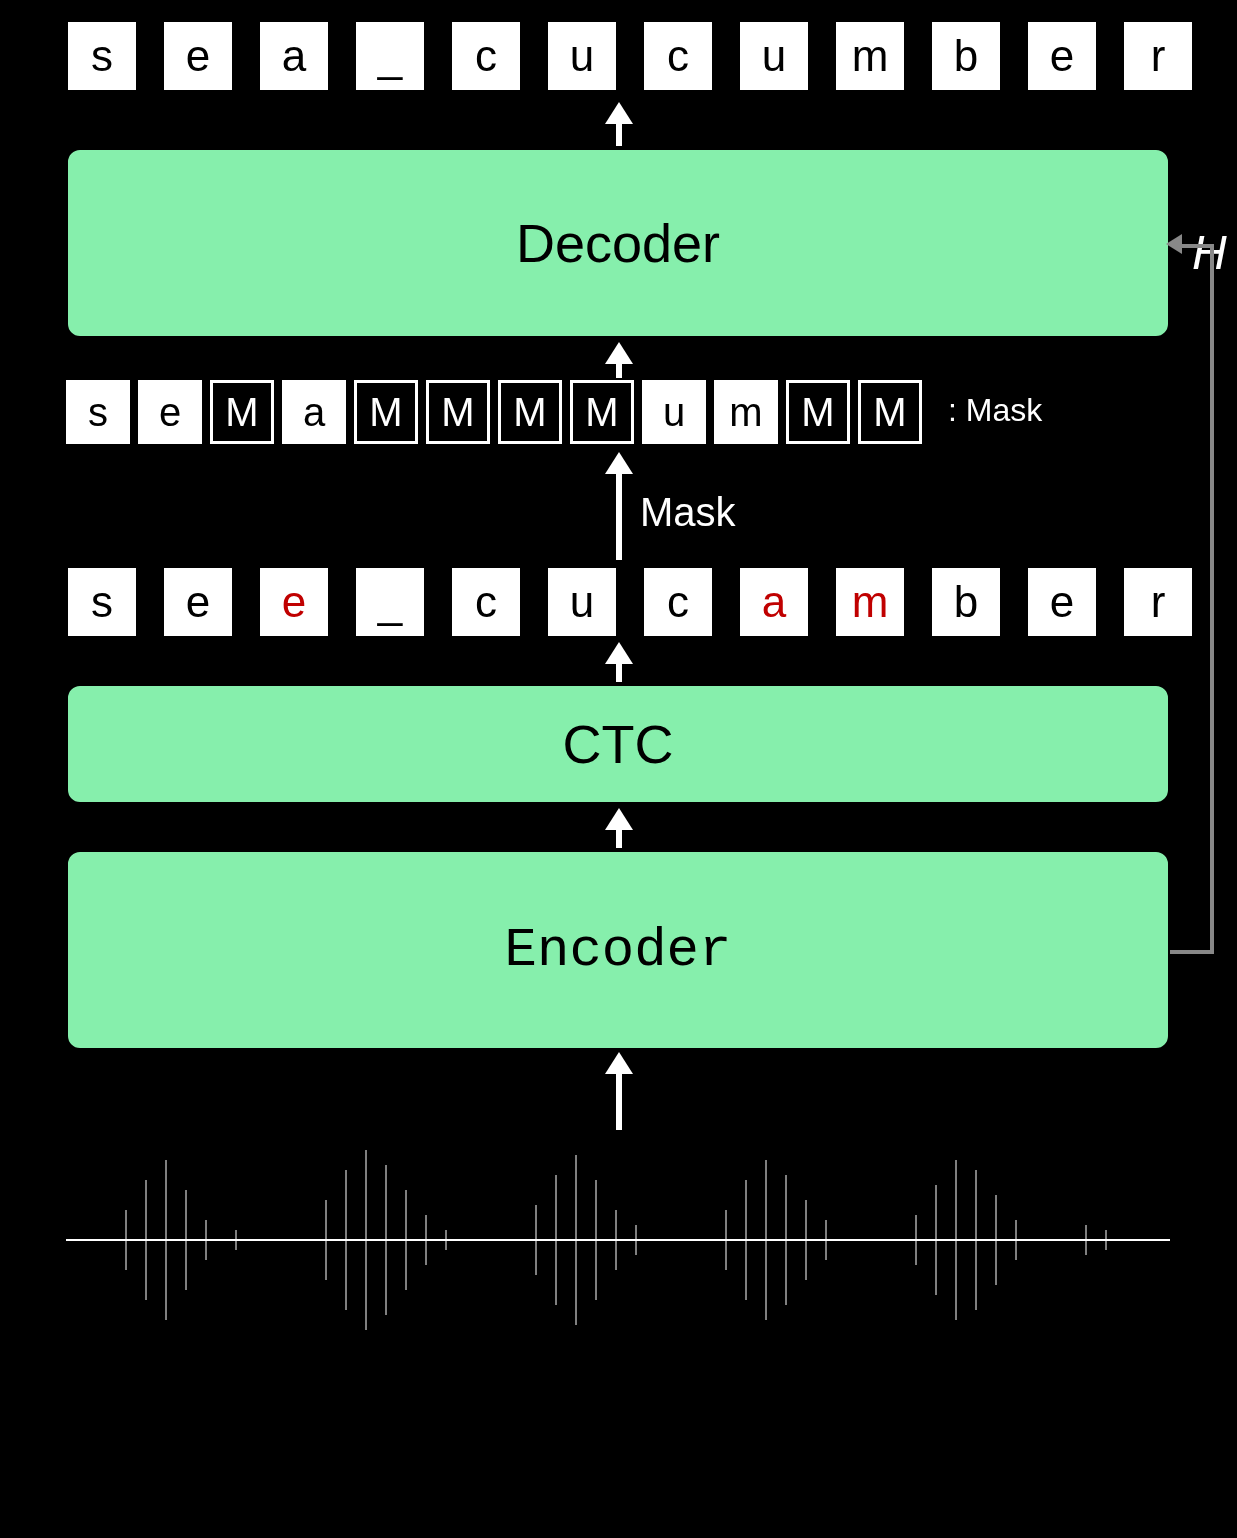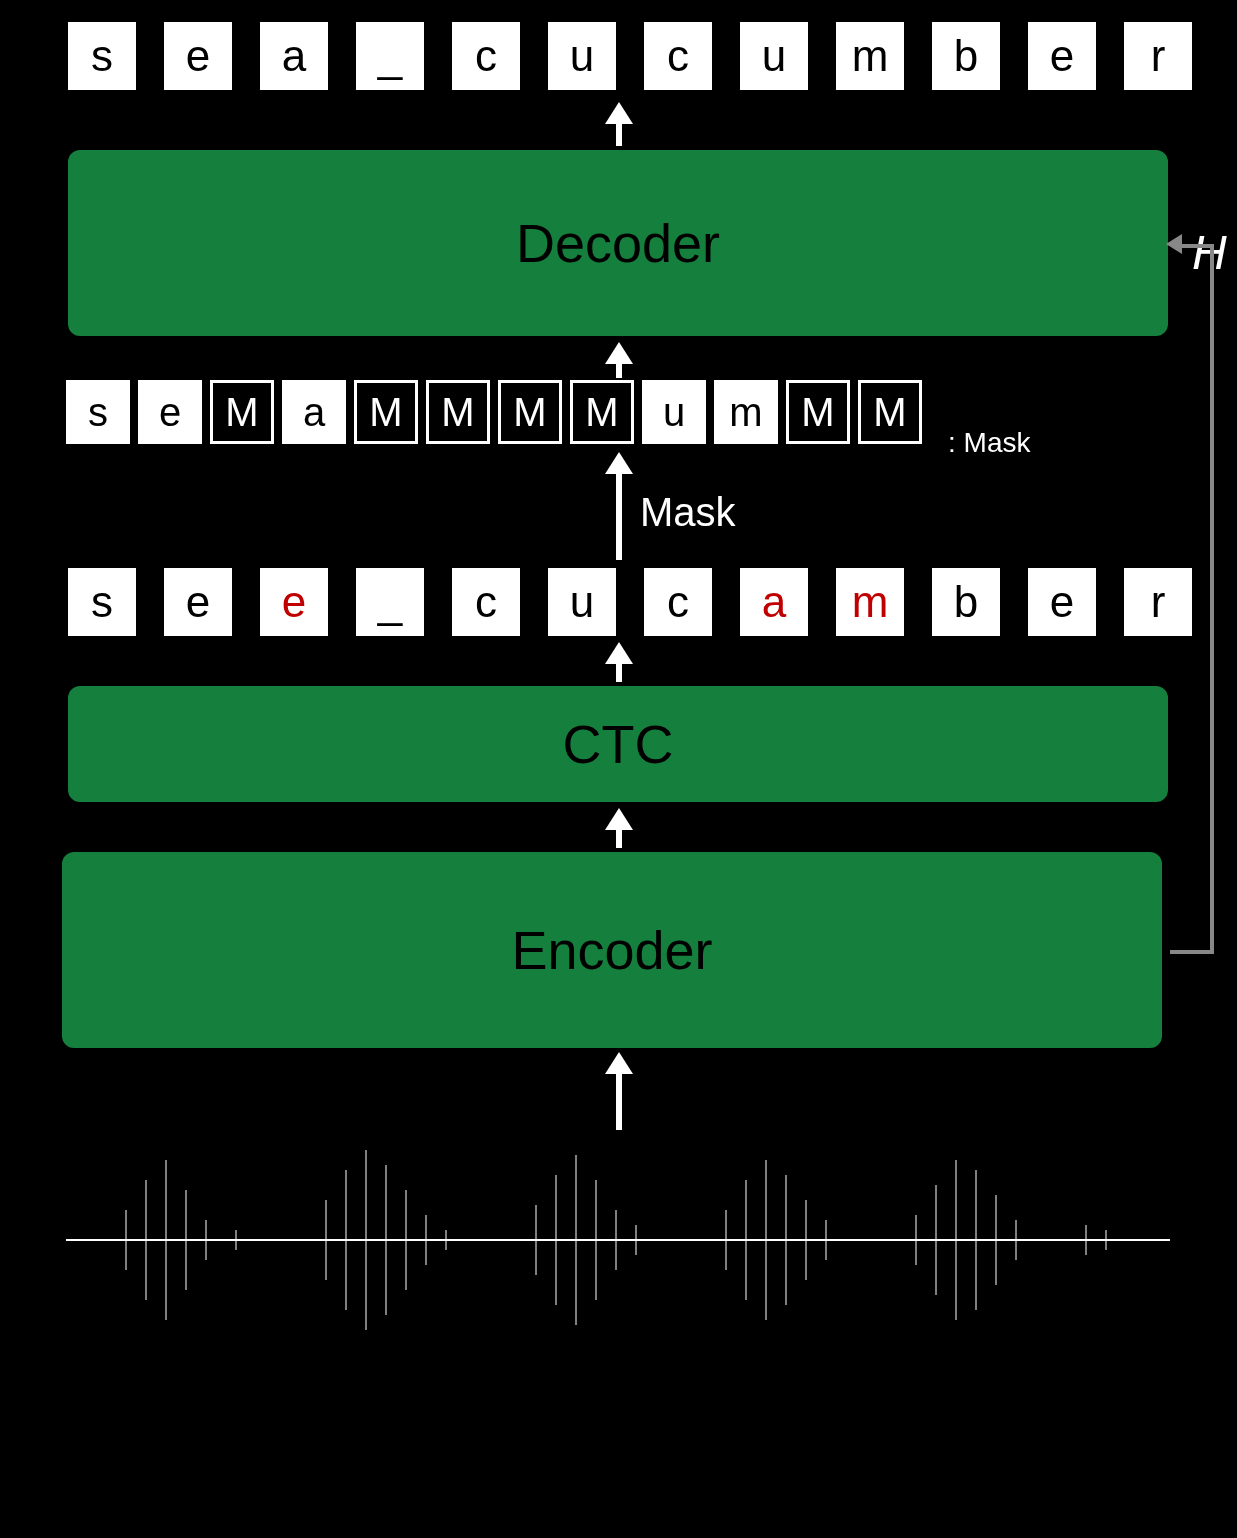--- a/index.html
+++ b/index.html
@@ -36,21 +36,21 @@
     width: 64px;
     height: 64px;
     display: flex;
     align-items: center;
     justify-content: center;
     font-size: 40px;
   }
 
   .module-box {
     position: absolute;
-    background: #15803d;
+    background: #86efac;
     border: 2px solid #000;
     border-radius: 14px;
     display: flex;
     align-items: center;
     justify-content: center;
     font-size: 54px;
   }
   .arrow-line {
     position: absolute;
     background: #fff;
@@ -111,21 +111,21 @@
   <div class="token-small">a</div>
   <div class="token-small mask" style="background:#000;color:#fff;border-color:#fff;">M</div>
   <div class="token-small mask" style="background:#000;color:#fff;border-color:#fff;">M</div>
   <div class="token-small mask" style="background:#000;color:#fff;border-color:#fff;">M</div>
   <div class="token-small mask" style="background:#000;color:#fff;border-color:#fff;">M</div>
   <div class="token-small">u</div>
   <div class="token-small">m</div>
   <div class="token-small mask" style="background:#000;color:#fff;border-color:#fff;">M</div>
   <div class="token-small mask" style="background:#000;color:#fff;border-color:#fff;">M</div>
 </div>
-<div class="label-text" style="left:948px; top:392px; font-size:28px;margin-top:35px;">: <span>Mask</span></div>
+<div class="label-text" style="left:948px; top:392px; font-size:32px;">: <span>Mask</span></div>
 
 <div class="arrow-line" style="left:616px; top:470px; height:90px;"></div>
 <div class="arrow-head" style="left:605px; top:452px;"></div>
 <div class="label-text" style="left:640px; top:490px; font-size:40px;">Mask</div>
 
 <div class="token-row" style="left:66px; top:566px; gap:24px;">
   <div class="token">s</div>
   <div class="token">e</div>
   <div class="token err">e</div>
   <div class="token">_</div>
@@ -142,21 +142,21 @@
 <div class="arrow-line" style="left:616px; top:660px; height:22px;"></div>
 <div class="arrow-head" style="left:605px; top:642px;"></div>
 
 <div class="module-box" style="left:66px; top:684px; width:1104px; height:120px;text-align:right;">
   <span>CTC</span>
 </div>
 
 <div class="arrow-line" style="left:616px; top:826px; height:22px;"></div>
 <div class="arrow-head" style="left:605px; top:808px;"></div>
 
-<div class="module-box" style="left:60px; top:850px; width:1104px; height:200px;">
+<div class="module-box" style="left:66px; top:850px; width:1104px; height:200px;font-family:Liberation Mono, monospace;">
   <span>Encoder</span>
 </div>
 
 <div class="arrow-gray-line-h" style="left:1170px; top:950px; width:44px;"></div>
 <div class="arrow-gray-line" style="left:1210px; top:244px; height:710px;"></div>
 <div class="arrow-gray-line-h" style="left:1176px; top:244px; width:38px;"></div>
 <div style="position:absolute; left:1166px; top:234px; width:0;height:0;
             border-top:10px solid transparent;border-bottom:10px solid transparent;
             border-right:16px solid #888;"></div>
 

